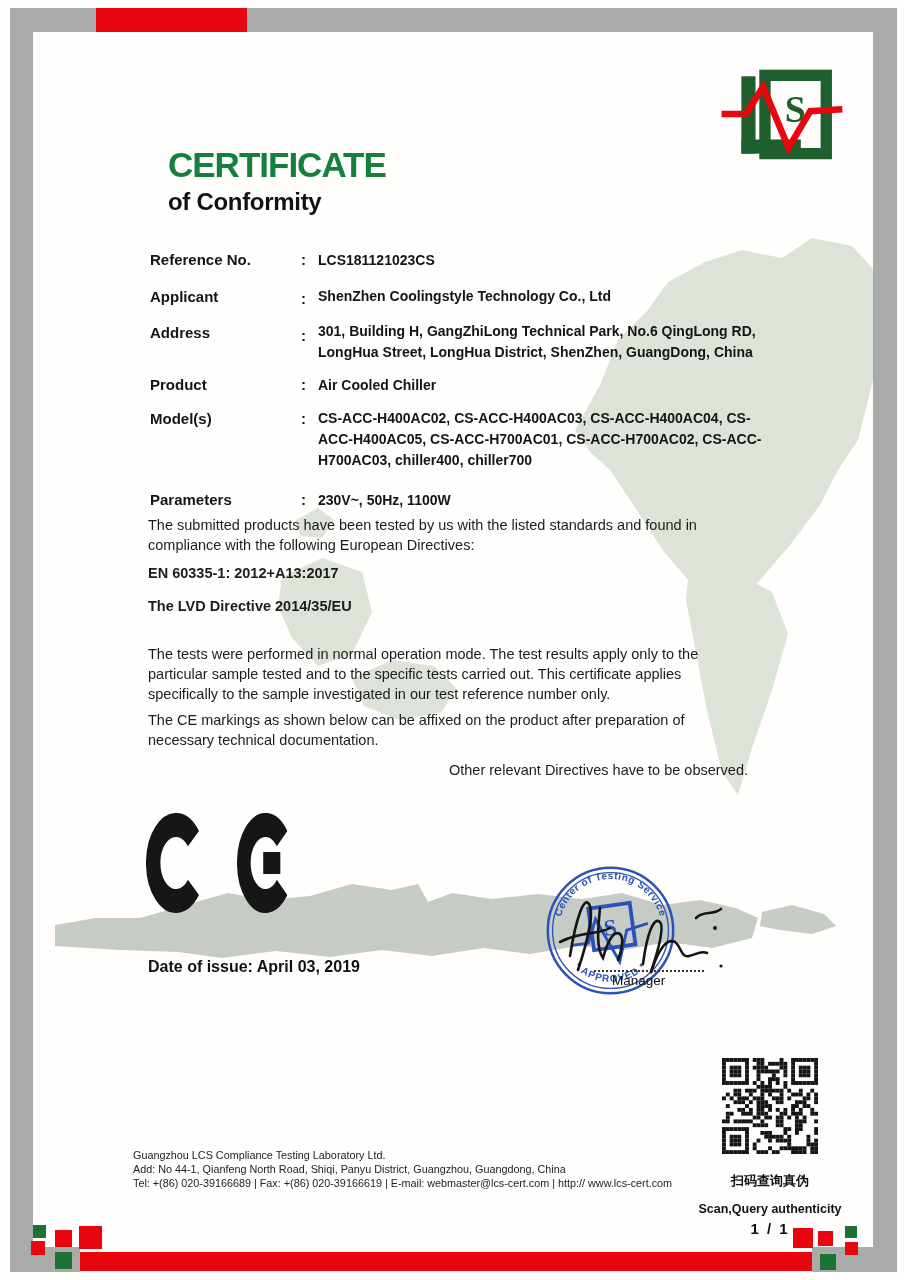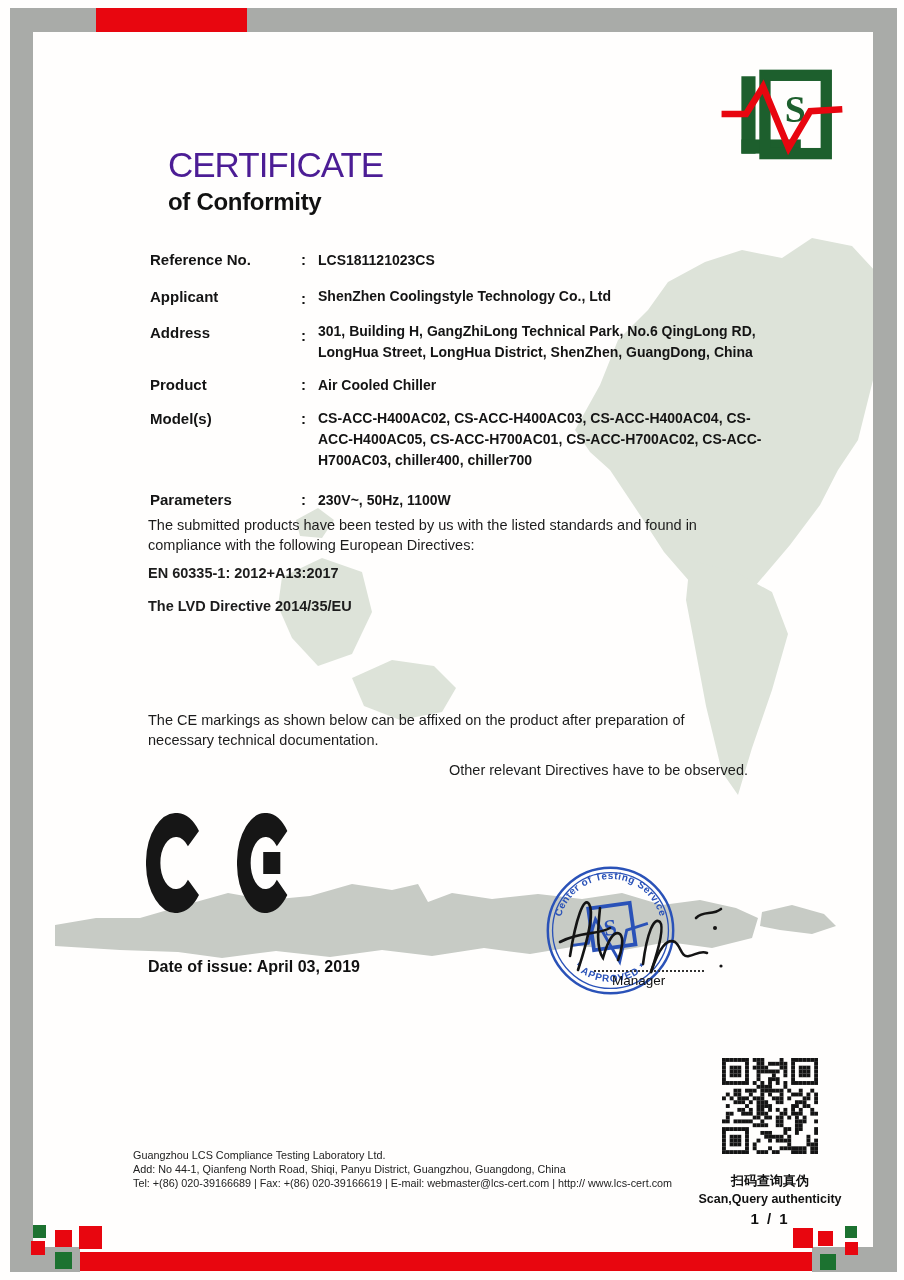--- a/index.html
+++ b/index.html
@@ -12,21 +12,21 @@
   .abs{position:absolute;}
   
   .bar{position:absolute;background:#a9aba8;}
   .redbar{position:absolute;background:#e8060f;}
   .sq{position:absolute;}
   .sq.red{background:#e8060f;}
   .sq.green{background:#1c7230;}
   
   #map{position:absolute;left:0;top:0;z-index:0;}
   
-  .title{font-weight:normal;font-size:35px;letter-spacing:-1px;color:#4c1d95;}
+  .title{font-weight:bold;font-size:35px;letter-spacing:-1px;color:#15803d;}
   .subtitle{font-weight:bold;font-size:24px;letter-spacing:-0.3px;color:#111;}
   .flabel{position:absolute;left:150px;width:150px;font-size:15px;font-weight:bold;color:#141414;}
   .fcolon{position:absolute;left:301px;font-size:15px;font-weight:bold;color:#141414;}
   .fvalue{position:absolute;left:318px;width:460px;font-size:14px;font-weight:bold;color:#141414;line-height:21px;}
   .para{position:absolute;left:148px;width:600px;font-size:14.5px;line-height:20px;color:#1c1c1c;z-index:2;}
   .bold{font-weight:bold;}
   .z2{z-index:2;}
   .footer-line{font-size:10.8px;line-height:14px;color:#222;}
   .qr-cap-zh{font-size:13px;font-weight:bold;text-align:center;color:#111;}
   .qr-cap-en{font-size:12.5px;font-weight:bold;text-align:center;color:#111;}
@@ -106,20 +106,21 @@
     <div class="fvalue z2" style="top:408px;">CS-ACC-H400AC02, CS-ACC-H400AC03, CS-ACC-H400AC04, CS-ACC-H400AC05, CS-ACC-H700AC01, CS-ACC-H700AC02, CS-ACC-H700AC03, chiller400, chiller700</div>
 
     <div class="flabel z2" style="top:491px;">Parameters</div>
     <div class="fcolon z2" style="top:491px;">:</div>
     <div class="fvalue z2" style="top:490px;">230V~, 50Hz, 1100W</div>
   </div>
 
   <div class="para" style="top:515px;">The submitted products have been tested by us with the listed standards and found in compliance with the following European Directives:</div>
   <div class="para bold" style="top:596px;">The LVD Directive 2014/35/EU</div>
   <div class="para bold" style="top:564px;line-height:18px;">EN 60335-1: 2012+A13:2017</div>
+  <div class="para" style="top:644px;">The tests were performed in normal operation mode. The test results apply only to the particular sample tested and to the specific tests carried out. This certificate applies specifically to the sample investigated in our test reference number only.</div>
   <div class="para" style="top:710px;">The CE markings as shown below can be affixed on the product after preparation of necessary technical documentation.</div>
   <div class="para" style="top:760px;text-align:right;">Other relevant Directives have to be observed.</div>
 
   <div class="abs z2" style="left:146px;top:813px;" aria-label="CE">
     <svg width="60" height="100" viewBox="0 0 100 100" preserveAspectRatio="none" style="position:absolute;left:0;top:0;">
       <path d="M 79.1 25.6 A 38 38 0 1 0 79.1 74.4" fill="none" stroke="#161616" stroke-width="24"></path>
     </svg>
     <svg width="57" height="100" viewBox="0 0 100 100" preserveAspectRatio="none" style="position:absolute;left:91px;top:0;">
       <path d="M 79.1 25.6 A 38 38 0 1 0 79.1 74.4" fill="none" stroke="#161616" stroke-width="24"></path>
       <path d="M 46 50 L 76 50" stroke="#161616" stroke-width="22"></path>
@@ -477,21 +478,21 @@
           <rect x="53.76" y="92.16" width="3.89" height="3.89" fill="#141414"></rect>
           <rect x="69.12" y="92.16" width="3.89" height="3.89" fill="#141414"></rect>
           <rect x="72.96" y="92.16" width="3.89" height="3.89" fill="#141414"></rect>
           <rect x="76.80" y="92.16" width="3.89" height="3.89" fill="#141414"></rect>
           <rect x="80.64" y="92.16" width="3.89" height="3.89" fill="#141414"></rect>
           <rect x="88.32" y="92.16" width="3.89" height="3.89" fill="#141414"></rect>
           <rect x="92.16" y="92.16" width="3.89" height="3.89" fill="#141414"></rect>
         </svg>
     </div>
     <div class="qr-cap-zh" style="margin-top:18px;">扫码查询真伪</div>
-    <div class="qr-cap-en" style="margin-top:2px;">Scan,Query authenticity</div>
+    <div class="qr-cap-en" style="margin-top:12px;">Scan,Query authenticity</div>
     <div class="qr-page" style="margin-top:4px;">1 / 1</div>
   </div>
 
   <div class="abs z2" style="left:133px;top:1148px;width:560px;">
     <div class="footer-line">Guangzhou LCS Compliance Testing Laboratory Ltd.</div>
     <div class="footer-line">Add: No 44-1, Qianfeng North Road, Shiqi, Panyu District, Guangzhou, Guangdong, China</div>
     <div class="footer-line">Tel: +(86) 020-39166689  |  Fax: +(86) 020-39166619   |  E-mail: webmaster@lcs-cert.com  |  http:// www.lcs-cert.com</div>
   </div>
 
 </div>

